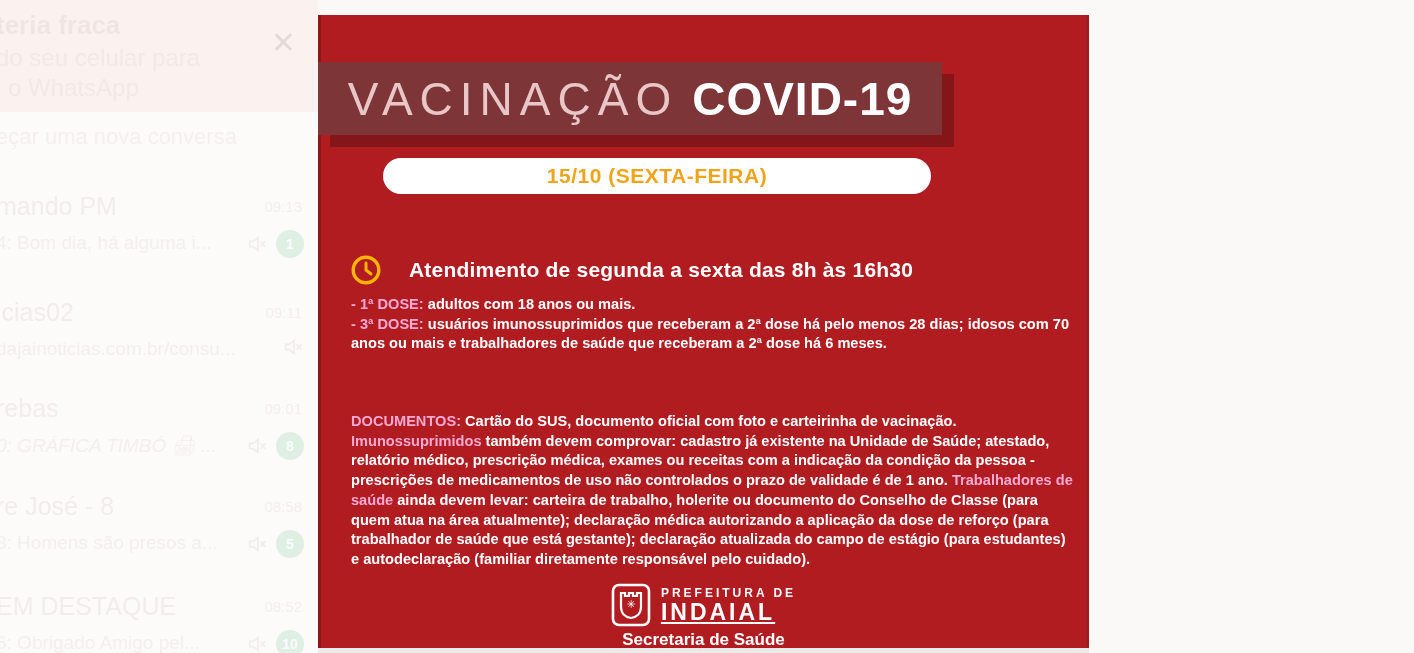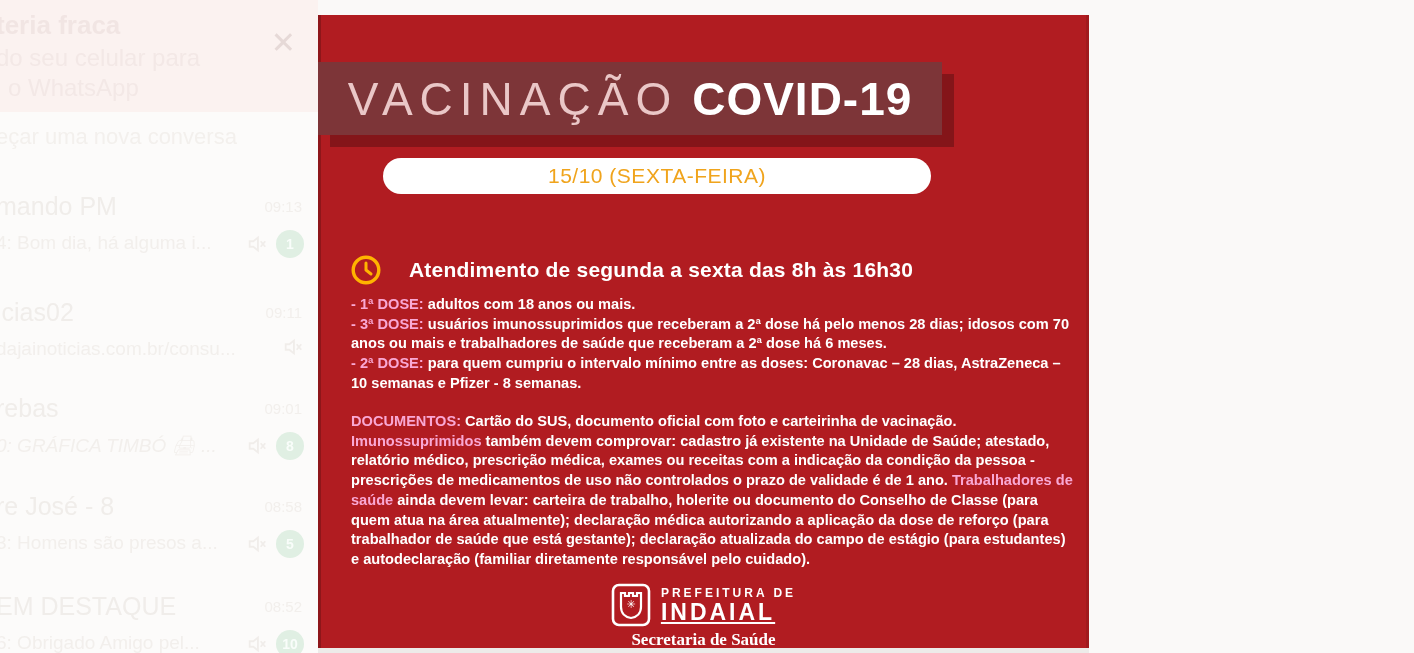--- a/index.html
+++ b/index.html
@@ -31,37 +31,37 @@
   .poster-edge-r { position:absolute; right:0; top:0; width:3px; height:100%; background:#a01a1e; }
 
   .title-banner { position:absolute; left:0; top:47px; width:624px; height:73px; background:#7d3538;
                   box-shadow:12px 12px 0 rgba(94,16,20,0.55);
                   display:flex; align-items:center; justify-content:center; gap:14px; }
   .title-thin { font-size:46px; font-weight:100; letter-spacing:7px; color:#eac7c7; }
   .title-bold { font-size:46px; font-weight:800; letter-spacing:1px; color:#ffffff; }
 
   .date-pill { position:absolute; left:65px; top:143px; width:548px; height:36px; background:#ffffff; border-radius:18px;
                display:flex; align-items:center; justify-content:center; }
-  .date-pill span { color:#f0a41c; font-size:21px; font-weight:400; letter-spacing:0.5px;text-align:right; }
+  .date-pill span { color:#f0a41c; font-size:21px; font-weight:700; letter-spacing:0.5px;text-align:right; }
 
   .info-row { position:absolute; display:flex; align-items:center; gap:14px; color:#ffffff; }
   .info-row .txt { font-size:21px; font-weight:700; letter-spacing:0.2px; }
   .row-location { left:36px; top:197px; }
   .row-hours { left:33px; top:240px;gap:28px; }
 
   .doses { position:absolute; left:33px; top:280px; width:722px; font-size:14.6px; font-weight:700; line-height:19.7px; color:#ffffff; }
   .docs  { position:absolute; left:33px; top:397px; width:722px; font-size:14.6px; font-weight:700; line-height:19.7px; color:#ffffff; }
   .yellow { color:#f9a8d4; }
 
   .footer { position:absolute; left:0; top:568px; width:100%; display:flex; flex-direction:column; align-items:center; color:#fff; }
   .footer-org { display:flex; align-items:center; gap:10px; }
   .org-text { display:flex; flex-direction:column; }
   .org-small { font-size:12px; letter-spacing:3px; font-weight:700; }
   .org-name { font-size:23px; font-weight:800; letter-spacing:3px; line-height:24px;text-decoration:underline; }
-  .footer-dept { font-size:17px; font-weight:700; margin-top:3px;font-family:Liberation Serif, serif; }
+  .footer-dept { font-size:17px; font-weight:700; margin-top:3px; }
 
   .bottom-strip { position:absolute; left:318px; bottom:0; width:771px; height:5px; background:#edebe9; }
 </style>
 </head>
 <body>
 
 <div class="chat-panel">
 
   <div class="notification">
     <div class="notif-title">teria fraca</div>
@@ -161,21 +161,20 @@
     <svg width="30" height="30" viewBox="0 0 30 30">
       <circle cx="15" cy="15" r="12.8" fill="none" stroke="#ffb400" stroke-width="3.4"></circle>
       <path d="M15 8v7l5 4" fill="none" stroke="#ffb400" stroke-width="3" stroke-linecap="round" stroke-linejoin="round"></path>
     </svg>
     <span class="txt">Atendimento de segunda a sexta das 8h às 16h30</span>
   </div>
 
   <div class="doses">
     <p><span class="yellow">- 1ª DOSE:</span><span> adultos com 18 anos ou mais.</span></p>
     <p><span class="yellow">- 3ª DOSE:</span><span> usuários imunossuprimidos que receberam a 2ª dose há pelo menos 28 dias; idosos com 70 anos ou mais e trabalhadores de saúde que receberam a 2ª dose há 6 meses.</span></p>
-    <p><span class="yellow">- 2ª DOSE:</span><span> para quem cumpriu o intervalo mínimo entre as doses: Coronavac – 28 dias, AstraZeneca – 10 semanas e Pfizer - 8 semanas.</span></p>
   </div>
 
   <div class="docs">
     <span class="yellow">DOCUMENTOS:</span><span> Cartão do SUS, documento oficial com foto e carteirinha de vacinação. </span><span class="yellow">Imunossuprimidos</span><span> também devem comprovar: cadastro já existente na Unidade de Saúde; atestado, relatório médico, prescrição médica, exames ou receitas com a indicação da condição da pessoa - prescrições de medicamentos de uso não controlados o prazo de validade é de 1 ano. </span><span class="yellow">Trabalhadores de saúde</span><span> ainda devem levar: carteira de trabalho, holerite ou documento do Conselho de Classe (para quem atua na área atualmente); declaração médica autorizando a aplicação da dose de reforço (para trabalhador de saúde que está gestante); declaração atualizada do campo de estágio (para estudantes) e autodeclaração (familiar diretamente responsável pelo cuidado).</span>
   </div>
 
   <div class="footer">
     <div class="footer-org">
       <svg width="40" height="44" viewBox="0 0 40 44">
         <rect x="2" y="2" width="36" height="40" rx="6" fill="none" stroke="#ffffff" stroke-width="2.6"></rect>

